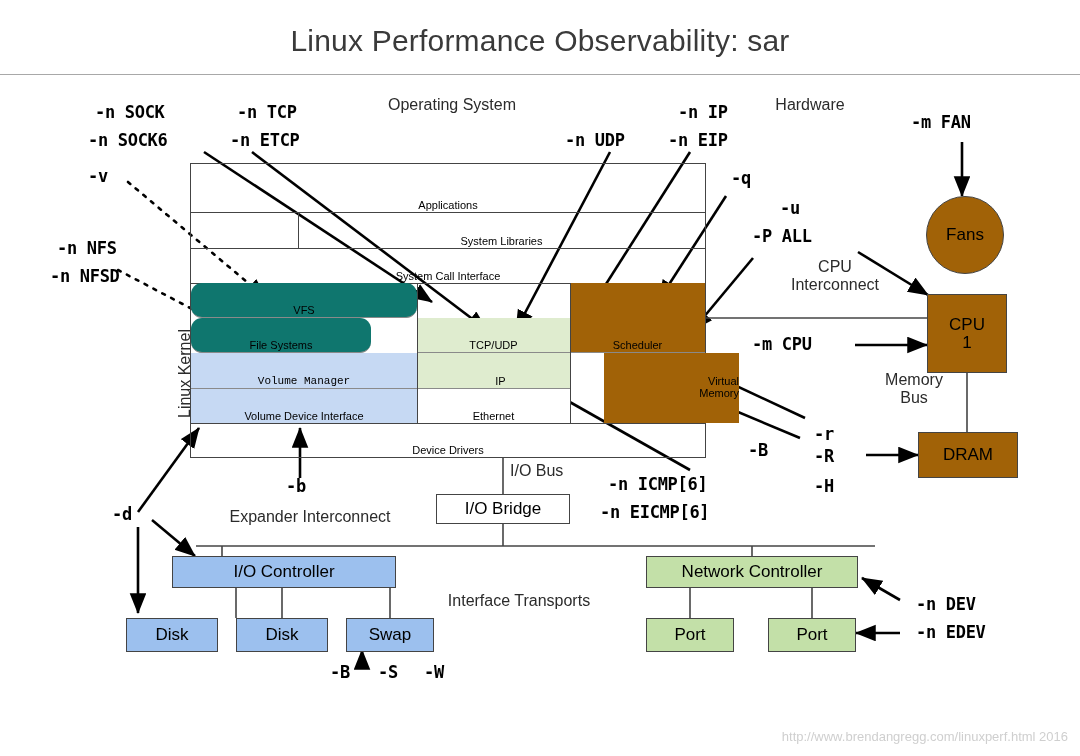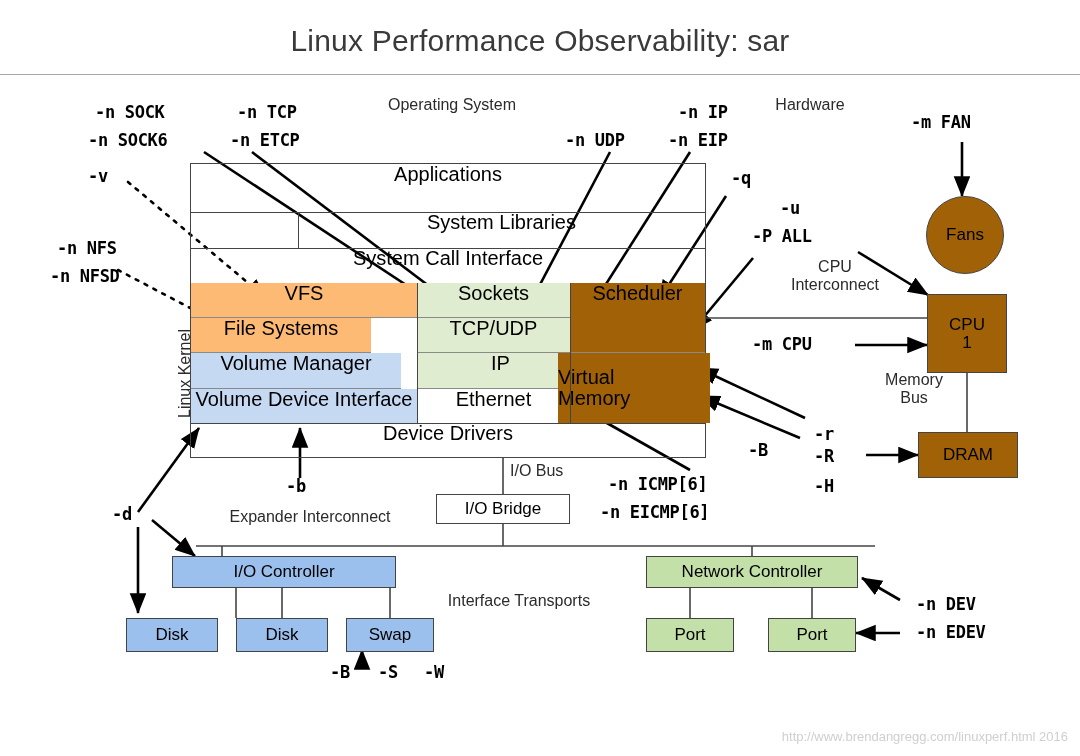--- a/index.html
+++ b/index.html
@@ -24,30 +24,30 @@
     font-size:13px;color:#cfcfcf;font-family:"Liberation Sans",sans-serif;
   }
 
   
   .bx{
     position:absolute;box-sizing:border-box;border:1.4px solid #444;
     background:#fff;display:flex;align-items:center;justify-content:center;
     font-size:17px;color:#000;text-align:center;line-height:1.05;
   }
   .bx.nb{border:none;}
-  .blue-lt{background:#fdba74;}
+  .blue-lt{background:#0f766e;border-radius:11px;}
   .blue{background:#c6d9f3;}
   .blue-st{background:#9cc0ee;}
   .green{background:#dfeccf;}
   .green-st{background:#c3e0a8;}
   .orange{background:#a16207;}
 
   
-  .cell{position:absolute;box-sizing:border-box;display:flex;align-items:flex-start;
-        justify-content:center;font-size:20px;color:#000;text-align:center;line-height:1.05;}
+  .cell{position:absolute;box-sizing:border-box;display:flex;align-items:flex-end;
+        justify-content:center;font-size:11px;color:#000;text-align:center;line-height:1.05;}
 
   
   .lbl{position:absolute;font-size:16px;color:#2b2b2b;white-space:pre;line-height:1.15;}
   .lbl.c{transform:translateX(-50%);text-align:center;}
 
   
   .opt{
     position:absolute;font-family:"DejaVu Sans Mono", monospace;
     font-size:17px;font-weight:bold;color:#000;white-space:pre;letter-spacing:-0.3px;
   }
@@ -179,44 +179,41 @@
     <span>System Call Interface</span>
   </div>
   <div class="bx nb" style="left:191px;top:283px;width:514px;height:0;border-top:1.4px solid #444;"></div>
 
   <div class="cell blue-lt" style="left:191px;top:283px;width:226px;height:35px;border-bottom:1px solid #8a8a8a;">
     <span>VFS</span>
   </div>
   <div class="cell blue-lt" style="left:191px;top:318px;width:180px;height:35px;border-bottom:1px solid #8a8a8a;">
     <span>File Systems</span>
   </div>
-  <div class="cell blue" style="left:191px;top:353px;width:210px;height:36px;border-bottom:1px solid #8a8a8a;">
+  <div class="cell blue" style="left:191px;top:353px;width:226px;height:36px;border-bottom:1px solid #8a8a8a;font-family:Liberation Mono, monospace;">
     <span>Volume Manager</span>
   </div>
   <div class="cell blue" style="left:191px;top:389px;width:226px;height:34px;">
     <span>Volume Device Interface</span>
   </div>
 
-  <div class="cell green" style="left:417px;top:283px;width:153px;height:35px;border-bottom:1px solid #8a8a8a;">
-    <span>Sockets</span>
-  </div>
   <div class="cell green" style="left:417px;top:318px;width:153px;height:35px;border-bottom:1px solid #8a8a8a;">
     <span>TCP/UDP</span>
   </div>
   <div class="cell green" style="left:417px;top:353px;width:153px;height:36px;border-bottom:1px solid #8a8a8a;padding-left:14px;">
     <span>IP</span>
   </div>
   <div class="cell" style="left:417px;top:389px;width:153px;height:34px;background:#fff;">
     <span>Ethernet</span>
   </div>
 
   <div class="cell orange" style="left:570px;top:283px;width:135px;height:70px;border-bottom:1px solid #8a8a8a;">
     <span>Scheduler</span>
   </div>
-  <div class="cell orange" style="left:558px;top:353px;width:152px;height:70px;flex-direction:column;">
+  <div class="cell orange" style="left:604px;top:353px;width:135px;height:70px;flex-direction:column;">
     <span>Virtual</span>
     <span>Memory</span>
   </div>
 
   <div class="bx nb" style="left:417px;top:283px;width:0;height:140px;border-left:1.4px solid #444;"></div>
   <div class="bx nb" style="left:570px;top:283px;width:0;height:140px;border-left:1.4px solid #444;"></div>
   <div class="bx nb" style="left:191px;top:423px;width:514px;height:0;border-top:1.4px solid #444;"></div>
 
   <div class="cell" style="left:191px;top:423px;width:514px;height:34px;">
     <span>Device Drivers</span>

